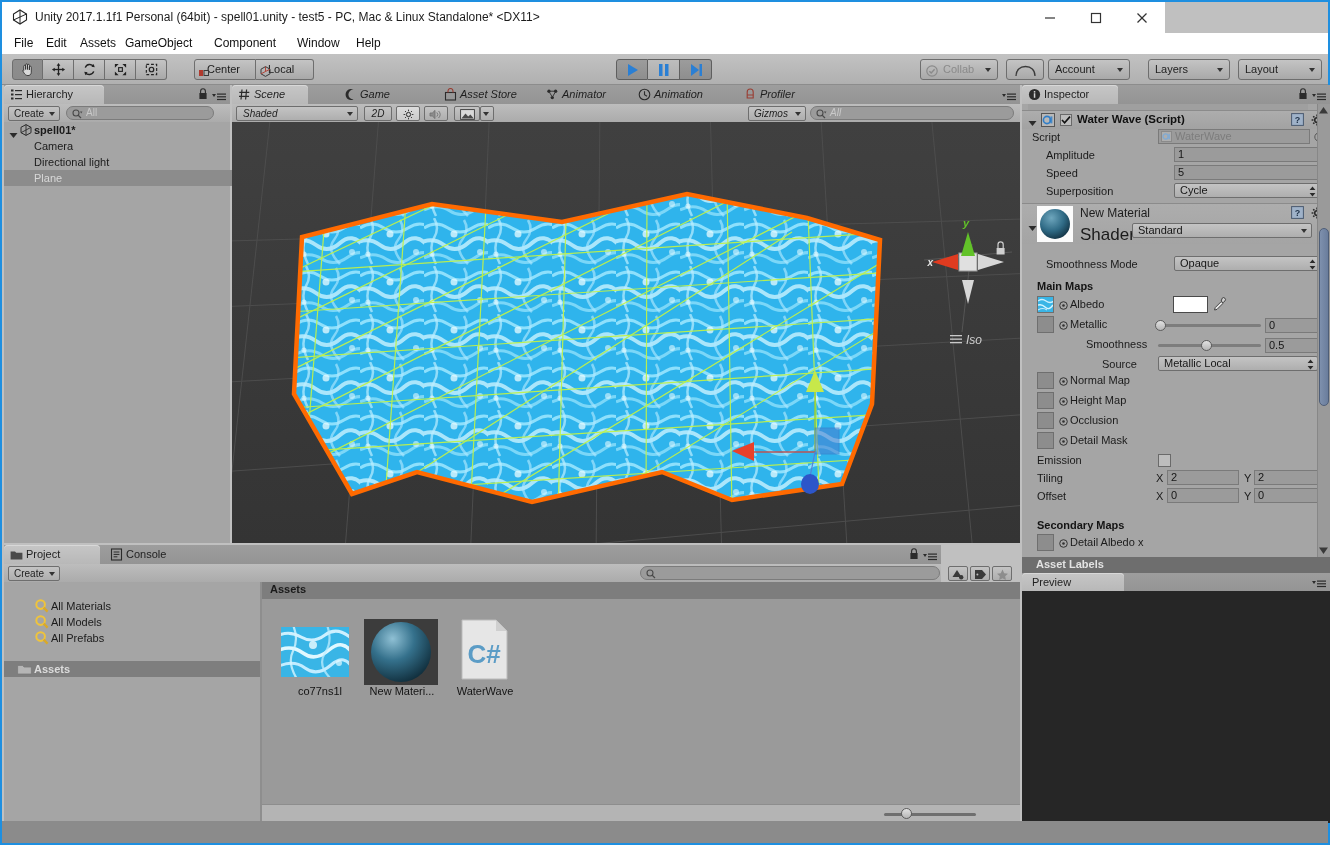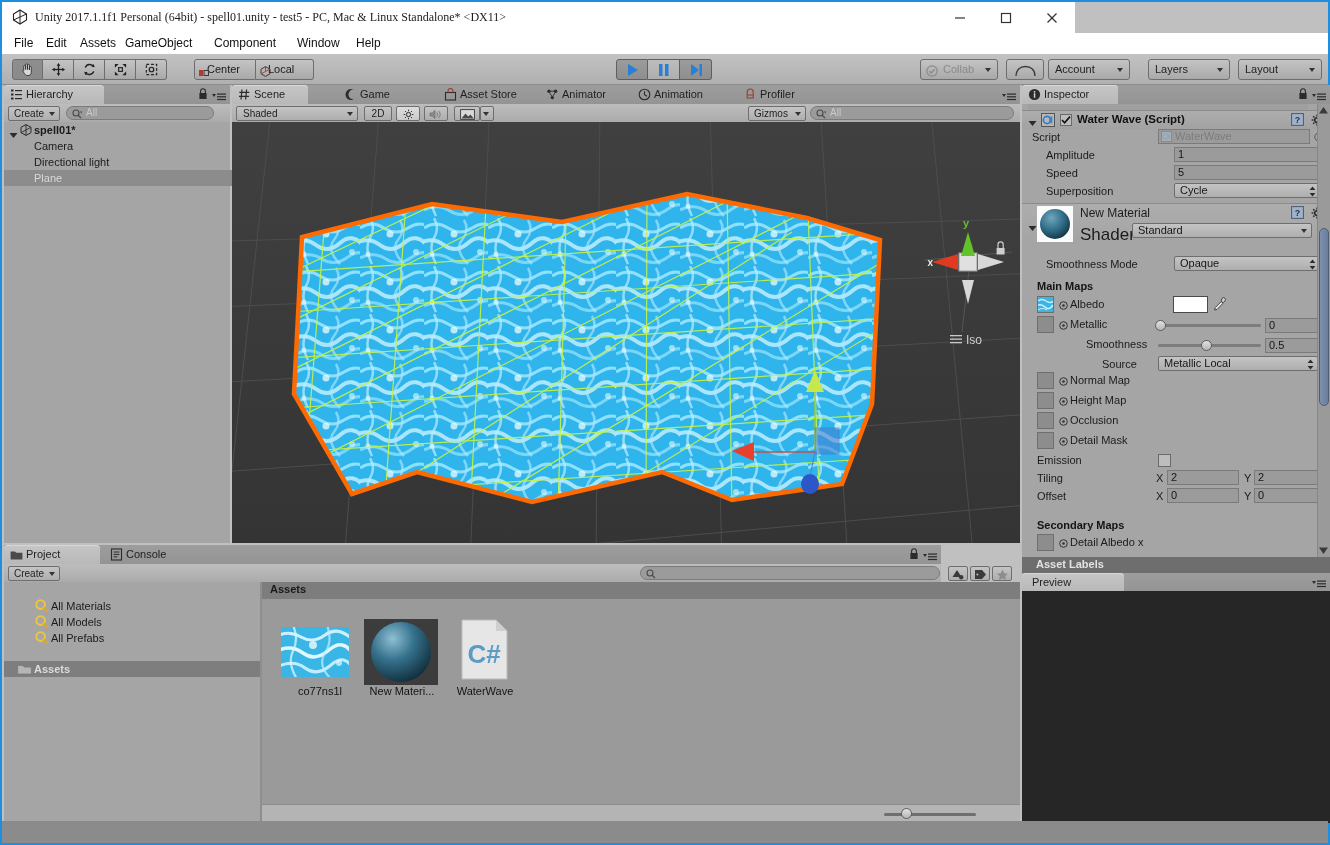--- a/index.html
+++ b/index.html
@@ -2,21 +2,21 @@
 <html><head>
 <meta charset="utf-8">
 <style>
   html,body{margin:0;padding:0;background:#fff;}
   body{width:1330px;height:845px;overflow:hidden;
        font-family:"Liberation Sans","DejaVu Sans",sans-serif;font-size:11px;color:#000;}
   #app{position:relative;width:1330px;height:845px;box-sizing:border-box;
        border:2px solid #1e8fe0;background:#c0c0c0;}
 
   
-  .titlebar{position:absolute;left:0;top:0;width:1073px;height:31px;background:#ffffff;font-family:Liberation Serif, serif;}
+  .titlebar{position:absolute;left:0;top:0;width:1163px;height:31px;background:#ffffff;}
   .title-ico{position:absolute;left:10px;top:7px;width:16px;height:16px;}
   .title-text{position:absolute;left:33px;top:8px;font-size:12px;color:#1c1c1c;white-space:nowrap;}
   .wbtn{position:absolute;top:0;width:46px;height:31px;cursor:default;}
   .wbtn svg{position:absolute;left:50%;top:50%;transform:translate(-50%,-50%);}
   #btn-min{right:92px;} #btn-max{right:46px;} #btn-close{right:0px;}
 
   
   .menubar{position:absolute;left:0;top:31px;width:1326px;height:21px;background:#ffffff;}
   .menuitem{position:absolute;top:2px;height:17px;line-height:17px;font-size:12px;color:#111;padding:0 6px;}
 
@@ -318,21 +318,21 @@
       </div>
       <div class="hrow" style="top:32px;padding-left:30px">
         <span>Directional light</span>
       </div>
       <div class="hrow sel" style="top:48px;padding-left:30px">
         <span>Plane</span>
       </div>
     </div>
   </div>
 
-  <div class="panel" style="left:230px;top:83px;width:788px;height:458px;">
+  <div class="panel" style="left:230px;top:83px;width:788px;height:458px;font-style:italic;">
     <div class="tabstrip">
       <div class="tab sel" style="left:0;width:76px">
         <span class="ti">
           <svg width="13" height="13" viewBox="0 0 13 13">
               <path d="M4 1.5 L3 11.5 M8.6 1.5 L7.6 11.5 M1.3 4.4 L11.3 4.4 M1 8.4 L11 8.4" stroke="#2b2b2b" stroke-width="1.2"></path>
             </svg>
         </span>
         <span>Scene</span>
       </div>
       <div class="tab" style="left:106px;width:70px">

